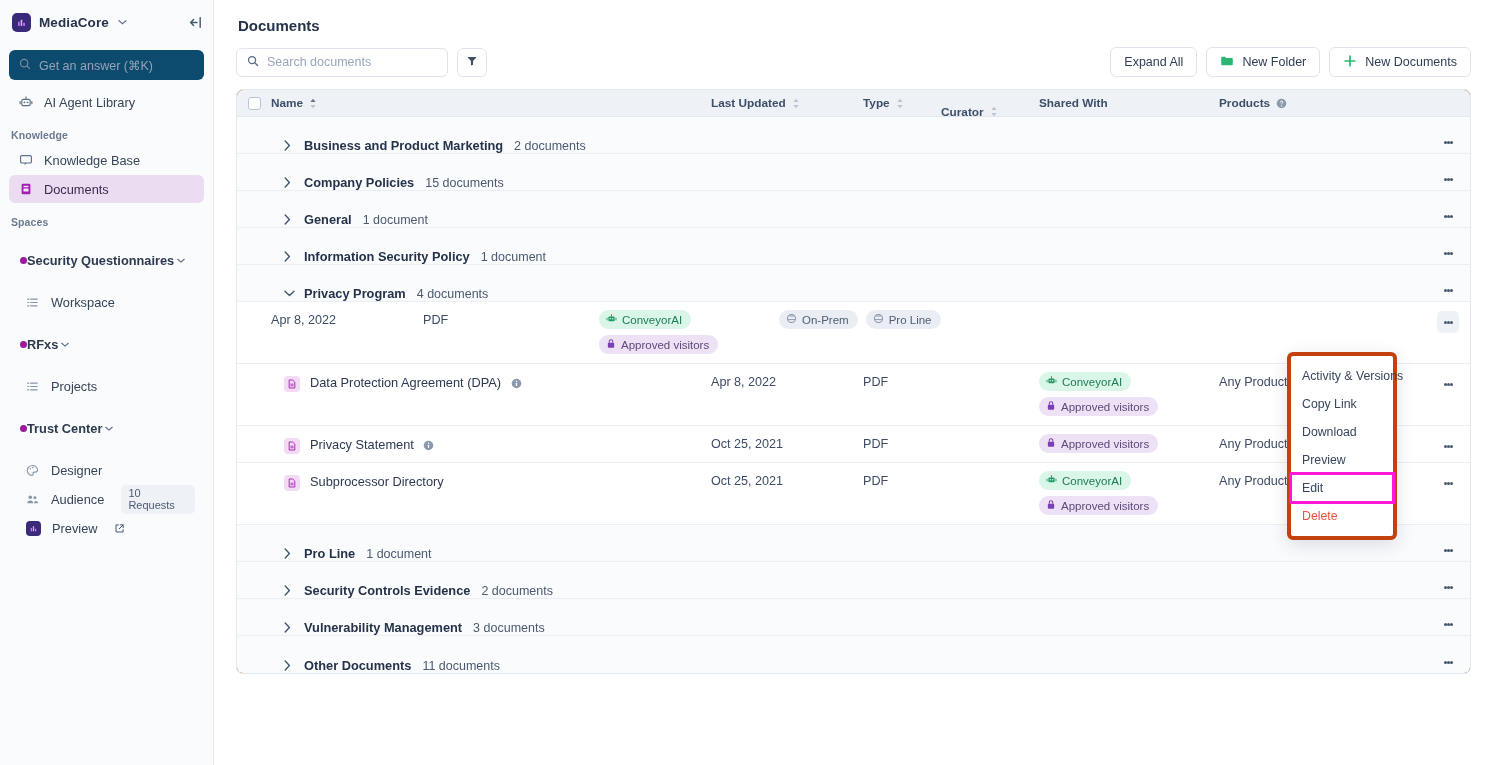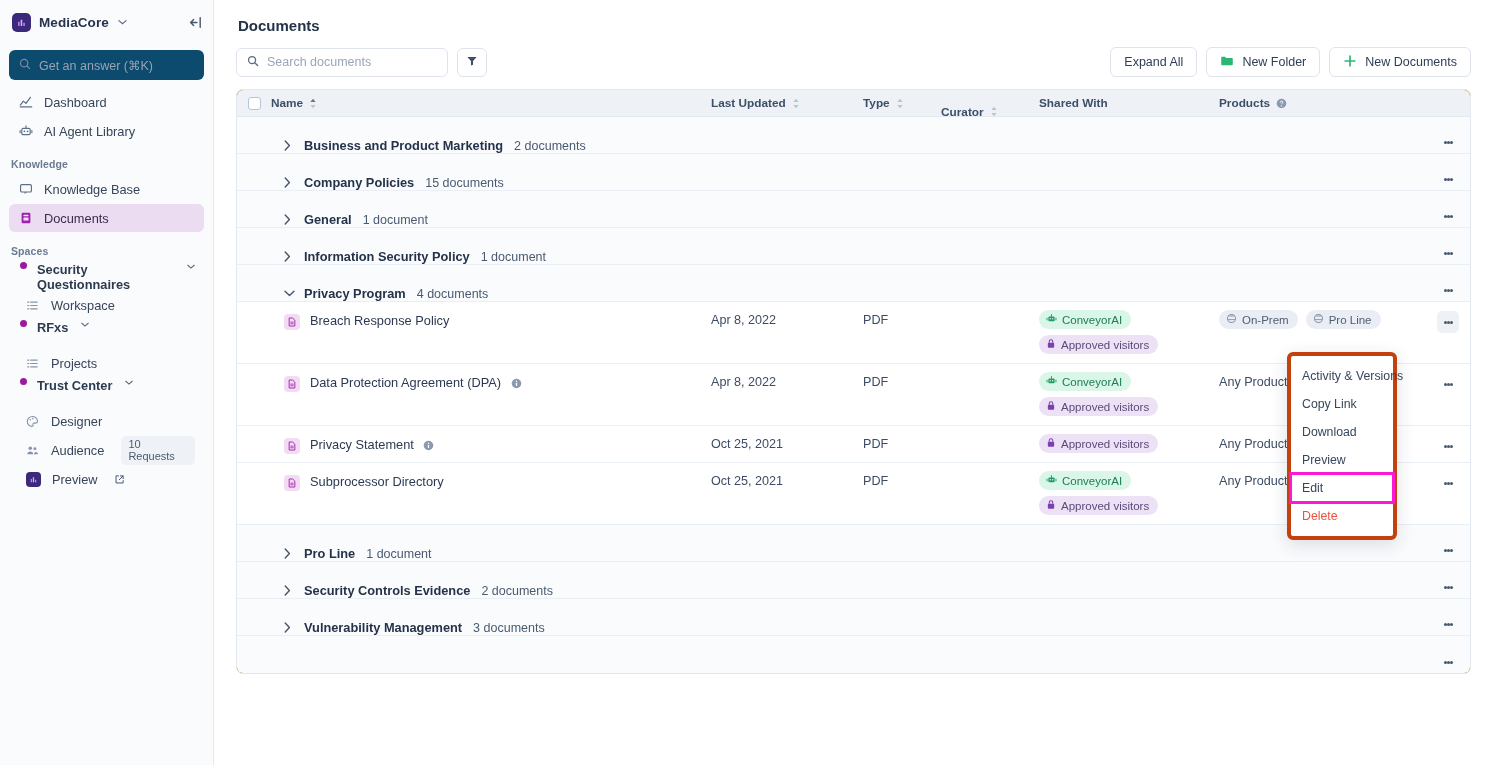--- a/index.html
+++ b/index.html
@@ -62,22 +62,22 @@
   .sb-item .ic { width: 15px; display:flex; align-items:center; justify-content:center; color:#5d7087; flex-shrink:0;}
   .sb-item.active { background: #ecdcf2; color:#3c2a4d; }
   .sb-item.active .ic { color: #a01fb0; }
 
   .sb-section {
     font-size: 10.5px; color: #6b7a91; font-weight: 600;
     padding: 12px 9px 4px 11px; letter-spacing:.1px;
   }
 
   .sb-space {
-    display: flex; align-items: flex-start; gap: 10px;
-    height: 28px; margin: 1px 9px; padding: 0 9px;
+    display: flex; align-items: center; gap: 0;
+    height: 28px; margin: 14px 9px; padding: 0 9px;
     border-radius: 6px; cursor: pointer;
     color: #2c3a4f; font-size: 12.8px; font-weight: 600;
   }
   .dot { width: 7px; height: 7px; border-radius: 50%; background:#9c1a9e; flex-shrink:0; margin-left:2px;}
   .sp-caret { color:#5b6b86; font-size:8px; margin-left:3px; }
 
   .sb-sub {
     display:flex; align-items:center; gap:11px;
     height: 28px; margin:1px 9px; padding: 0 9px 0 17px;
     border-radius:6px; cursor:pointer;
@@ -265,29 +265,20 @@
     <div class="sb-search">
       <span>
         <svg width="12" height="12" viewBox="0 0 14 14">
             <circle cx="6" cy="6" r="4.3" stroke="#7b8aa0" stroke-width="1.4" fill="none"></circle>
             <path d="M9.3 9.3L12.4 12.4" stroke="#7b8aa0" stroke-width="1.4" stroke-linecap="round"></path>
           </svg>
       </span>
       <span class="ph">Get an answer (⌘K)</span>
     </div>
 
-    <div class="sb-item">
-      <span class="ic">
-        <svg width="14" height="14" viewBox="0 0 16 16">
-            <path d="M1.5 11.5L5 7l3 2.6 5-7" stroke="#5d7087" stroke-width="1.4" fill="none" stroke-linecap="round" stroke-linejoin="round"></path>
-            <path d="M1.5 13.6h13" stroke="#5d7087" stroke-width="1.3" stroke-linecap="round"></path>
-          </svg>
-      </span>
-      <span>Dashboard</span>
-    </div>
 
     <div class="sb-item">
       <span class="ic">
         <svg width="14" height="14" viewBox="0 0 16 16">
             <rect x="3.2" y="5" width="9.6" height="7.2" rx="1.6" stroke="#5d7087" stroke-width="1.3" fill="none"></rect>
             <circle cx="6.2" cy="8.4" r="1" fill="#5d7087"></circle>
             <circle cx="9.8" cy="8.4" r="1" fill="#5d7087"></circle>
             <path d="M8 2.2v2.6M1.3 7.6v2.4M14.7 7.6v2.4" stroke="#5d7087" stroke-width="1.3" stroke-linecap="round"></path>
           </svg>
       </span>
@@ -634,29 +625,20 @@
             <span class="kebab">
               <i></i>
               <i></i>
               <i></i>
             </span>
           </div>
       </div>
 
       <div class="row doc">
         <div class="c-check"></div>
-        <div class="c-name doc-cell">
-          <span class="doc-ic">
-            <svg width="10" height="10" viewBox="0 0 12 12">
-                <path d="M2.6 1.2h4.2l2.6 2.6v7H2.6z" fill="none" stroke="#a01fb0" stroke-width="1.1"></path>
-                <path d="M4.1 6.2h3.8M4.1 8.1h3.8" stroke="#a01fb0" stroke-width="1"></path>
-              </svg>
-          </span>
-          <span class="doc-name">Breach Response Policy</span>
-        </div>
         <div class="c-upd cell-txt">Apr 8, 2022</div>
         <div class="c-type cell-txt">PDF</div>
         <div class="c-cur cell-txt"></div>
         <div class="c-share badges">
           <span class="bdg green">
             <span><svg width="11" height="11" viewBox="0 0 14 14">
                   <rect x="3" y="4.6" width="8" height="6" rx="1.4" fill="#1e9d63"></rect>
                   <circle cx="5.5" cy="7.4" r=".9" fill="#daf6e8"></circle>
                   <circle cx="8.5" cy="7.4" r=".9" fill="#daf6e8"></circle>
                   <path d="M7 2v2.4M1.3 6.6v2.2M12.7 6.6v2.2" stroke="#1e9d63" stroke-width="1.2" stroke-linecap="round"></path>
@@ -901,20 +883,29 @@
             <span class="kebab">
               <i></i>
               <i></i>
               <i></i>
             </span>
           </div>
       </div>
 
       <div class="row folder">
         <div class="c-check"></div>
+        <div class="c-name fold-name">
+          <span class="chev">
+              <svg width="7" height="11" viewBox="0 0 7 11">
+                <path d="M1.2 1L5.4 5.5L1.2 10" stroke="#44566f" stroke-width="1.4" fill="none" stroke-linecap="round" stroke-linejoin="round"></path>
+              </svg>
+            </span>
+          <span>Other Documents</span>
+          <span class="fold-count">11 documents</span>
+        </div>
         <div class="c-upd"></div>
           <div class="c-type"></div>
           <div class="c-cur"></div>
           <div class="c-share"></div>
           <div class="c-prod"></div>
         <div class="c-menu">
             <span class="kebab">
               <i></i>
               <i></i>
               <i></i>

